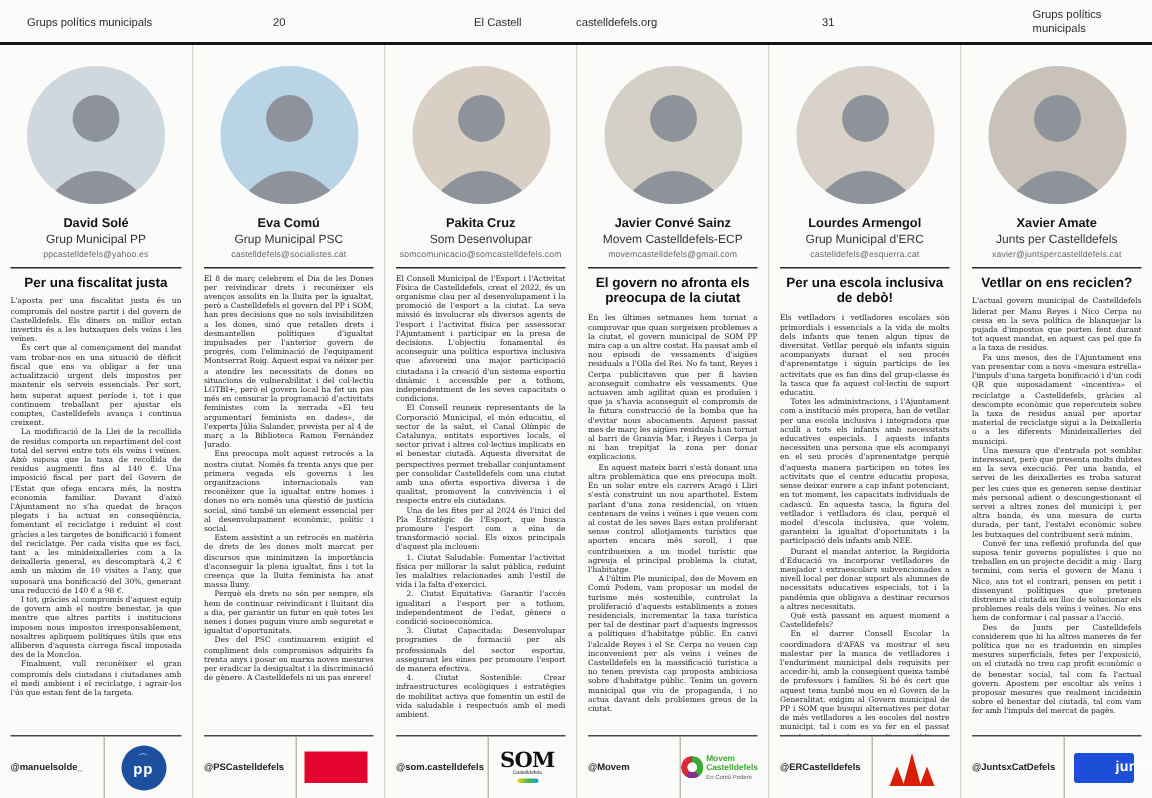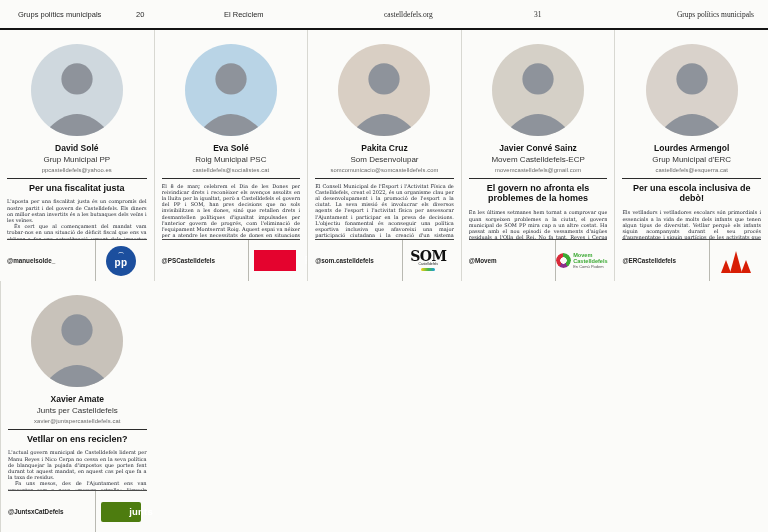--- a/index.html
+++ b/index.html
@@ -2,31 +2,31 @@
 <html><head>
 <meta charset="utf-8">
 <style>
   * { margin:0; padding:0; box-sizing:border-box; }
   html,body { width:768px; height:532px; overflow:hidden; }
   body { background:#fbfbf9; font-family:"Liberation Sans", sans-serif; color:#191919; }
 
   
   .hdr { height:30px; display:flex; align-items:center; border-bottom:2px solid #141414;
          font-size:7.5px; color:#2a2a2a; }
-  .hdr-half { width:50%; display:flex; align-items:center; }
+  .hdr-half { width:50%; display:flex; align-items:center;gap:46px; }
   .hdr-left  { padding-left:18px; }
-  .hdr-right { padding-right:14px;font-family:Liberation Serif, serif; }
+  .hdr-right { padding-right:14px; }
   .hdr-left .sec   { width:118px; }
   .hdr-left .num   { width:88px; }
   .hdr-right .site { width:150px; }
   .hdr-right .num  { width:120px; }
   .hdr-right .sec  { margin-left:auto; }
 
   
-  main { height:502px; display:grid; grid-template-columns:repeat(5,1fr); }
+  main { height:502px; display:grid; grid-template-columns:repeat(6,1fr); }
   .col { border-left:1px solid #d8d8d2; padding:0 7px; display:flex; flex-direction:column; overflow:hidden; }
   .col:first-child { border-left:none; }
 
   .photo { width:92px; height:92px; border-radius:50%; margin:14px auto 7px; overflow:hidden; flex:none; }
   .photo svg { width:100%; height:100%; display:block; }
   .col:nth-child(1) .photo { background:#cfd8de; }
   .col:nth-child(2) .photo { background:#b9d4e6; }
   .col:nth-child(3) .photo { background:#d9cfc4; }
   .col:nth-child(4) .photo { background:#d5d0c7; }
   .col:nth-child(5) .photo { background:#d9d2cb; }
@@ -73,21 +73,21 @@
   .logo-junts { width:36px; height:20px; border-radius:2px; display:flex; align-items:center; justify-content:center; }
   .logo-junts .jt { color:#fff; font-weight:bold; font-size:9.5px; letter-spacing:.2px; }
 </style>
 </head>
 <body>
 
 <header class="hdr">
   <div class="hdr-half hdr-left">
     <span class="sec">Grups polítics municipals</span>
     <span class="num">20</span>
-    <span class="mag">El Reciclem</span>
+    <span class="mag">El Castell</span>
   </div>
   <div class="hdr-half hdr-right">
     <span class="site">castelldefels.org</span>
     <span class="num">31</span>
     <span class="sec">Grups polítics municipals</span>
   </div>
 </header>
 
 <main id="columns">
     <article class="col">
@@ -119,22 +119,22 @@
         </div>
     </footer>
   </article>
     <article class="col">
     <div class="photo">
       <svg viewBox="0 0 100 100">
         <circle cx="50" cy="38" r="17" fill="#8e939b"></circle>
         <path d="M15 96 Q50 56 85 96 L85 100 L15 100 Z" fill="#8e939b"></path>
       </svg>
     </div>
-    <h3 class="name">Eva Solé</h3>
-    <div class="group">Roig Municipal PSC</div>
+    <h3 class="name">Eva Comú</h3>
+    <div class="group">Grup Municipal PSC</div>
     <div class="email">castelldefels@socialistes.cat</div>
     <hr class="rule">
     <div class="body">
         <p>El 8 de març celebrem el Dia de les Dones per reivindicar drets i reconèixer els avenços assolits en la lluita per la igualtat, però a Castelldefels el govern del PP i SOM, han pres decisions que no sols invisibilitzen a les dones, sinó que retallen drets i desmantellen polítiques d'igualtat impulsades per l'anterior govern de progrés, com l'eliminació de l'equipament Montserrat Roig. Aquest espai va néixer per a atendre les necessitats de dones en situacions de vulnerabilitat i del col·lectiu LGTBI+, però el govern local ha fet un pas més en censurar la programació d'activitats feministes com la xerrada «El teu argumentari feminista en dades», de l'experta Júlia Salander, prevista per al 4 de març a la Biblioteca Ramon Fernández Jurado.</p>
         <p>Ens preocupa molt aquest retrocés a la nostra ciutat. Només fa trenta anys que per primera vegada els governs i les organitzacions internacionals van reconèixer que la igualtat entre homes i dones no era només una qüestió de justícia social, sinó també un element essencial per al desenvolupament econòmic, polític i social.</p>
         <p>Estem assistint a un retrocés en matèria de drets de les dones molt marcat per discursos que minimitzen la importància d'aconseguir la plena igualtat, fins i tot la creença que la lluita feminista ha anat massa lluny.</p>
         <p>Perquè els drets no són per sempre, els hem de continuar reivindicant i lluitant dia a dia, per garantir un futur en què totes les nenes i dones puguin viure amb seguretat e igualtat d'oportunitats.</p>
         <p>Des del PSC continuarem exigint el compliment dels compromisos adquirits fa trenta anys i posar en marxa noves mesures per eradicar la desigualtat i la discriminació de gènere. A Castelldefels ni un pas enrere!</p>
       </div>
     <footer class="colfoot">
@@ -182,21 +182,21 @@
     <div class="photo">
       <svg viewBox="0 0 100 100">
         <circle cx="50" cy="38" r="17" fill="#8e939b"></circle>
         <path d="M15 96 Q50 56 85 96 L85 100 L15 100 Z" fill="#8e939b"></path>
       </svg>
     </div>
     <h3 class="name">Javier Convé Sainz</h3>
     <div class="group">Movem Castelldefels-ECP</div>
     <div class="email">movemcastelldefels@gmail.com</div>
     <hr class="rule">
-    <h2 class="title">El govern no afronta els problemes de la homes</h2>
+    <h2 class="title">El govern no afronta els preocupa de la ciutat</h2>
     <div class="body">
         <p>En les últimes setmanes hem tornat a comprovar que quan sorgeixen problemes a la ciutat, el govern municipal de SOM PP mira cap a un altre costat. Ha passat amb el nou episodi de vessaments d'aigües residuals a l'Olla del Rei. No fa tant, Reyes i Cerpa publicitaven que per fi havien aconseguit combatre els vessaments. Que actuaven amb agilitat quan es produïen i que ja s'havia aconseguit el compromís de la futura construcció de la bomba que ha d'evitar nous abocaments. Aquest passat mes de març les aigües residuals han tornat al barri de Granvia Mar, i Reyes i Cerpa ja ni han trepitjat la zona per donar explicacions.</p>
         <p>En aquest mateix barri s'està donant una altra problemàtica que ens preocupa molt. En un solar entre els carrers Aragó i Lliri s'està construint un nou aparthotel. Estem parlant d'una zona residencial, on viuen centenars de veïns i veïnes i que veuen com al costat de les seves llars estan proliferant sense control allotjaments turístics que aporten encara més soroll, i que contribueixen a un model turístic que agreuja el principal problema la ciutat, l'habitatge.</p>
         <p>A l'últim Ple municipal, des de Movem en Comú Podem, vam proposar un model de turisme més sostenible, controlat la proliferació d'aquests establiments a zones residencials, incrementar la taxa turística per tal de destinar part d'aquests ingressos a polítiques d'habitatge públic. En canvi l'alcalde Reyes i el Sr. Cerpa no veuen cap inconvenient per als veïns i veïnes de Castelldefels en la massificació turística a no tenen prevista cap proposta ambiciosa sobre d'habitatge públic. Tenim un govern municipal que viu de propaganda, i no actua davant dels problemes greus de la ciutat.</p>
       </div>
     <footer class="colfoot">
       <div class="handle">@Movem</div>
       <div class="logo-slot">
           <div class="logo-movem">
             <div class="donut"></div>
@@ -256,19 +256,19 @@
     <div class="body">
         <p>L'actual govern municipal de Castelldefels liderat per Manu Reyes i Nico Cerpa no cessa en la seva política de blanquejar la pujada d'impostos que porten fent durant tot aquest mandat, en aquest cas pel que fa a la taxa de residus.</p>
         <p>Fa uns mesos, des de l'Ajuntament ens van presentar com a nova «mesura estrella» l'impuls d'una targeta bonificació i d'un codi QR que suposadament «incentiva» el reciclatge a Castelldefels, gràcies al descompte econòmic que repercuteix sobre la taxa de residus anual per aportar material de reciclatge sigui a la Deixalleria o a les diferents Minideixalleries del municipi.</p>
         <p>Una mesura que d'entrada pot semblar interessant, però que presenta molts dubtes en la seva execució. Per una banda, el servei de les deixalleries es troba saturat per les cues que es generen sense destinar més personal adient o descongestionant el servei a altres zones del municipi i, per altra banda, és una mesura de curta durada, per tant, l'estalvi econòmic sobre les butxaques del contribuent serà mínim.</p>
         <p>Convé fer una reflexió profunda del que suposa tenir governs populistes i que no treballen en un projecte decidit a mig - llarg termini, com seria el govern de Manu i Nico, ans tot el contrari, pensen en petit i dissenyant polítiques que pretenen distreure al ciutadà en lloc de solucionar els problemes reals dels veïns i veïnes. No ens hem de conformar i cal passar a l'acció.</p>
         <p>Des de Junts per Castelldefels considerem que hi ha altres maneres de fer política que no es tradueixin en simples mesures superficials, fetes per l'exposició, on el ciutadà no treu cap profit econòmic o de benestar social, tal com fa l'actual govern. Apostem per escoltar als veïns i proposar mesures que realment incideixin sobre el benestar del ciutadà, tal com vam fer amb l'impuls del mercat de pagès.</p>
       </div>
     <footer class="colfoot">
       <div class="handle">@JuntsxCatDefels</div>
       <div class="logo-slot">
-          <div class="logo-junts" style="background: #4d7c0f; padding-left: 40px;">
+          <div class="logo-junts" style="background: #1d4ed8; padding-left: 40px;">
             <span class="jt">junts</span>
           </div>
         </div>
     </footer>
   </article>
   </main>
 
 </body></html>

